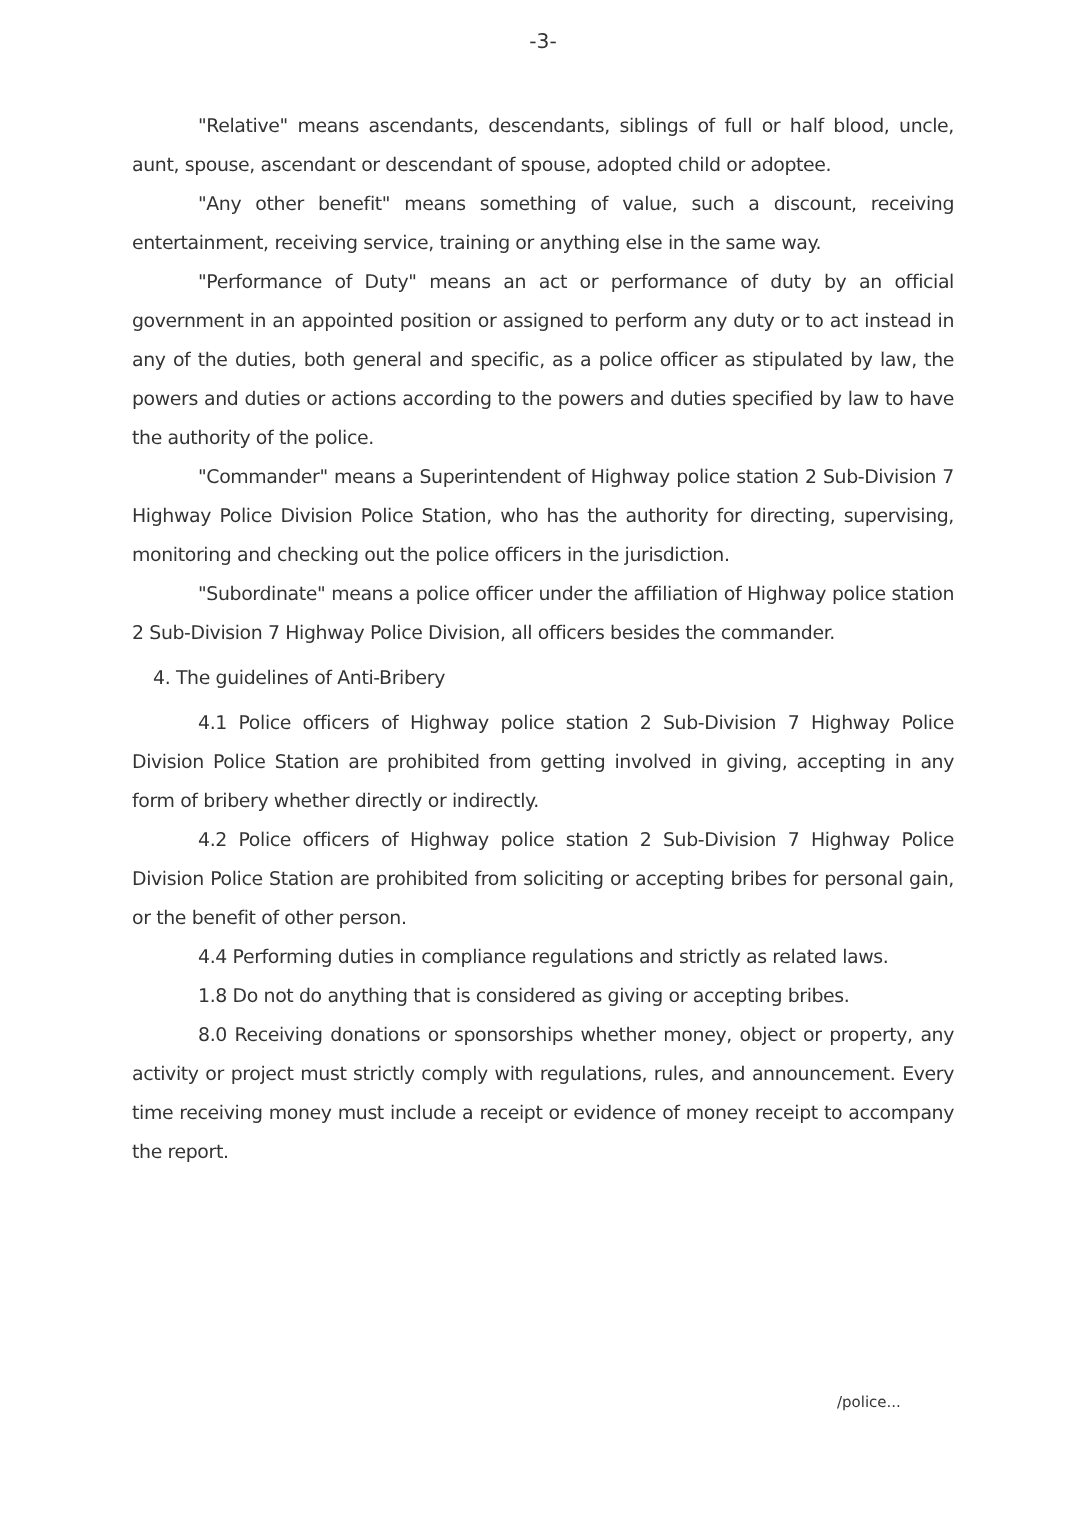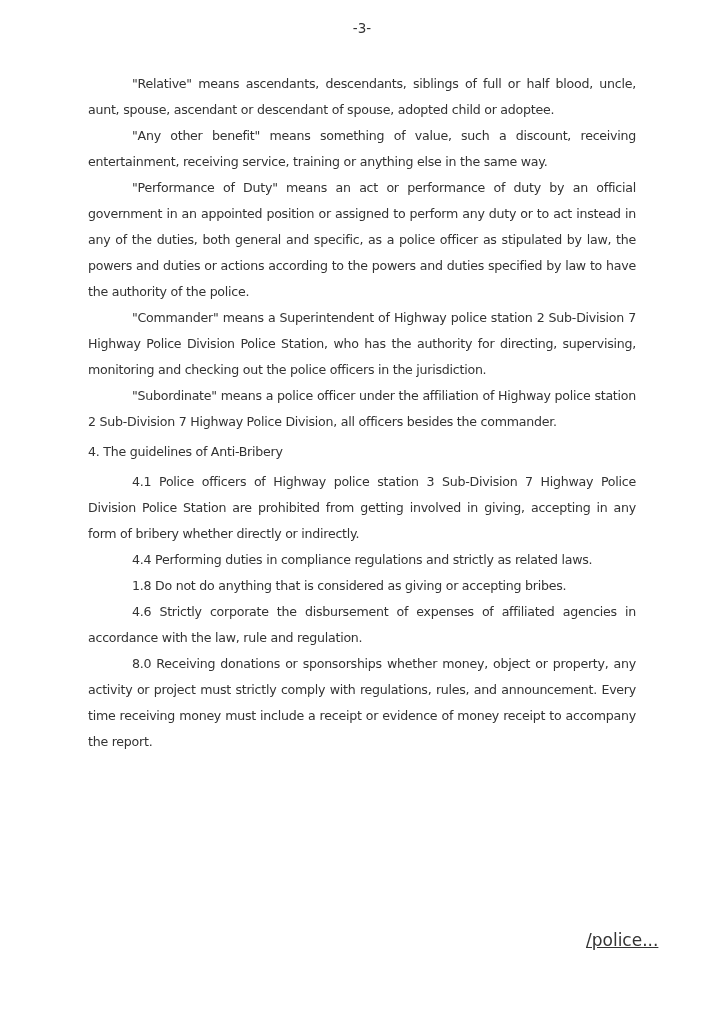--- a/index.html
+++ b/index.html
@@ -3,35 +3,35 @@
 <meta charset="utf-8">
 <style>
   html, body { margin: 0; padding: 0; background: #ffffff; }
   body { width: 724px; height: 1024px; position: relative; overflow: hidden;
          font-family: "DejaVu Sans", sans-serif; color: #333333; }
   .page-num { position: absolute; top: 20px; left: 0; width: 724px; text-align: center;
               font-size: 13.5px; }
   .content { position: absolute; top: 71px; left: 88px; width: 548px;
              font-size: 12.6px; line-height: 26px; }
   .para { margin: 0; text-align: justify; text-indent: 44px; letter-spacing: -0.25px; }
-  .heading { margin: 4px 0 4px 0; text-indent: 0; letter-spacing: -0.25px; }
-  .continuation { position: absolute; top: 930px; left: 586px; font-size: 17px; text-decoration: underline; }
+  .heading { margin: 4px 0 4px 14px; text-indent: 0; letter-spacing: -0.25px; }
+  .continuation { position: absolute; top: 930px; left: 558px; font-size: 10px; }
 </style>
 </head>
 <body>
 
 <div class="page-num">-3-</div>
 
 <div class="content">
   <p class="para">"Relative" means ascendants, descendants, siblings of full or half blood, uncle, aunt, spouse, ascendant or descendant of spouse, adopted child or adoptee.</p>
   <p class="para">"Any other benefit" means something of value, such a discount, receiving entertainment, receiving service, training or anything else in the same way.</p>
   <p class="para">"Performance of Duty" means an act or performance of duty by an official government in an appointed position or assigned to perform any duty or to act instead in any of the duties, both general and specific, as a police officer as stipulated by law, the powers and duties or actions according to the powers and duties specified by law to have the authority of the police.</p>
   <p class="para">"Commander" means a Superintendent of Highway police station 2 Sub-Division 7 Highway Police Division Police Station, who has the authority for directing, supervising, monitoring and checking out the police officers in the jurisdiction.</p>
   <p class="para">"Subordinate" means a police officer under the affiliation of Highway police station 2 Sub-Division 7 Highway Police Division, all officers besides the commander.</p>
   <p class="heading">4. The guidelines of Anti-Bribery</p>
-  <p class="para">4.1 Police officers of Highway police station 3 Sub-Division 7 Highway Police Division Police Station are prohibited from getting involved in giving, accepting in any form of bribery whether directly or indirectly.</p>
+  <p class="para">4.1 Police officers of Highway police station 2 Sub-Division 7 Highway Police Division Police Station are prohibited from getting involved in giving, accepting in any form of bribery whether directly or indirectly.</p>
+  <p class="para">4.2 Police officers of Highway police station 2 Sub-Division 7 Highway Police Division Police Station are prohibited from soliciting or accepting bribes for personal gain, or the benefit of other person.</p>
   <p class="para">4.4 Performing duties in compliance regulations and strictly as related laws.</p>
   <p class="para">1.8 Do not do anything that is considered as giving or accepting bribes.</p>
-  <p class="para">4.6 Strictly corporate the disbursement of expenses of affiliated agencies in accordance with the law, rule and regulation.</p>
   <p class="para">8.0 Receiving donations or sponsorships whether money, object or property, any activity or project must strictly comply with regulations, rules, and announcement. Every time receiving money must include a receipt or evidence of money receipt to accompany the report.</p>
 </div>
 
 <div class="continuation">/police...</div>
 
 </body></html>

